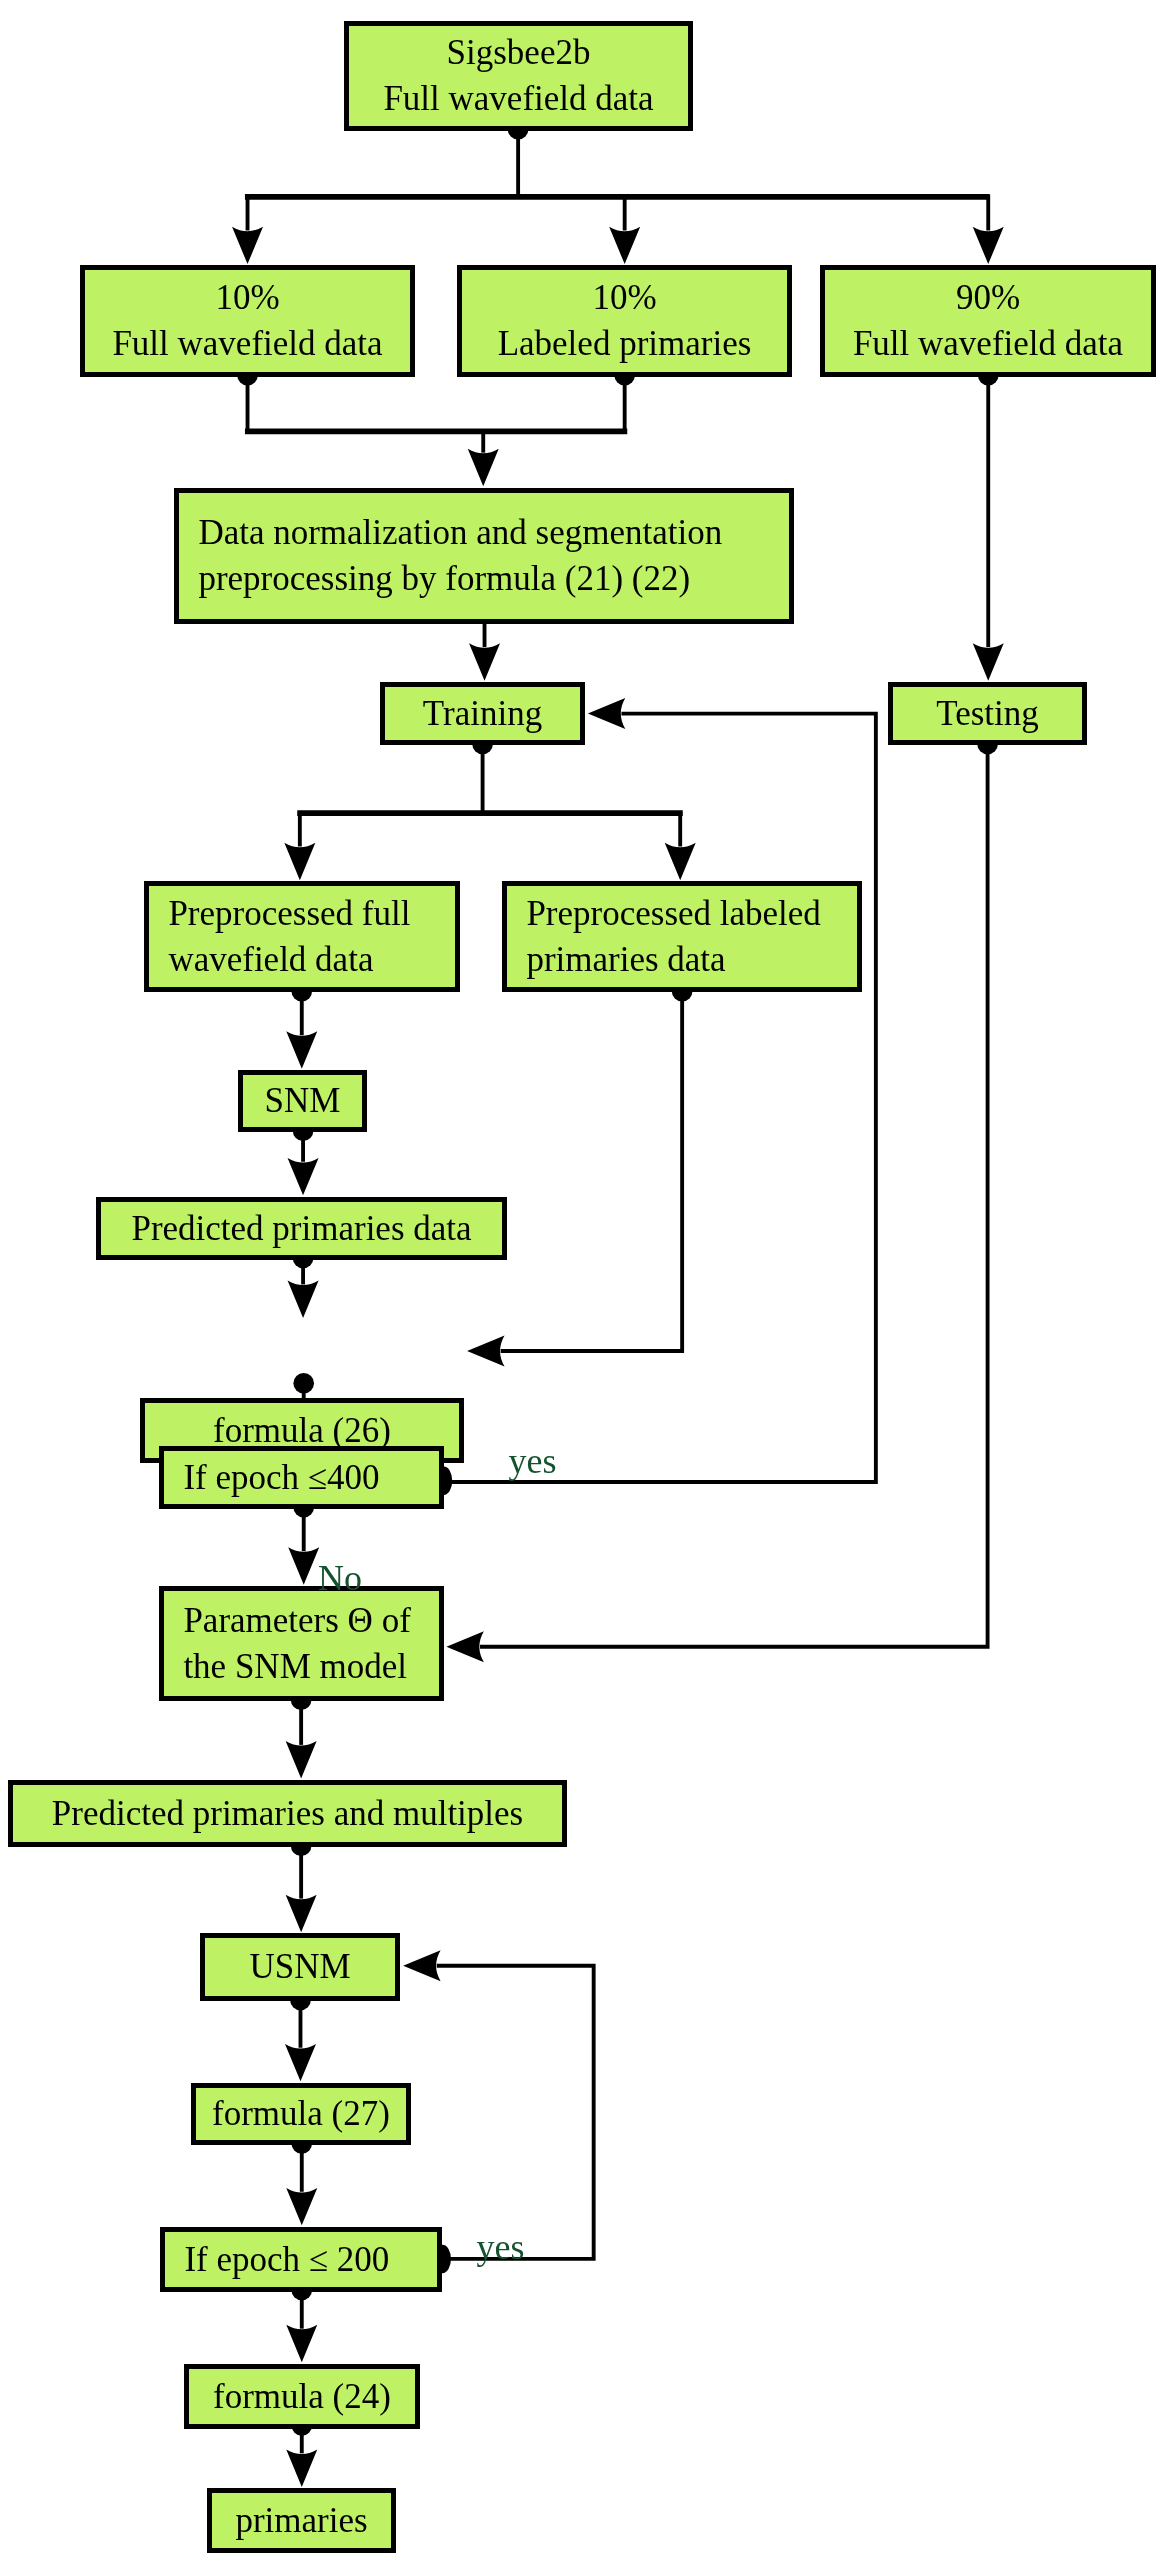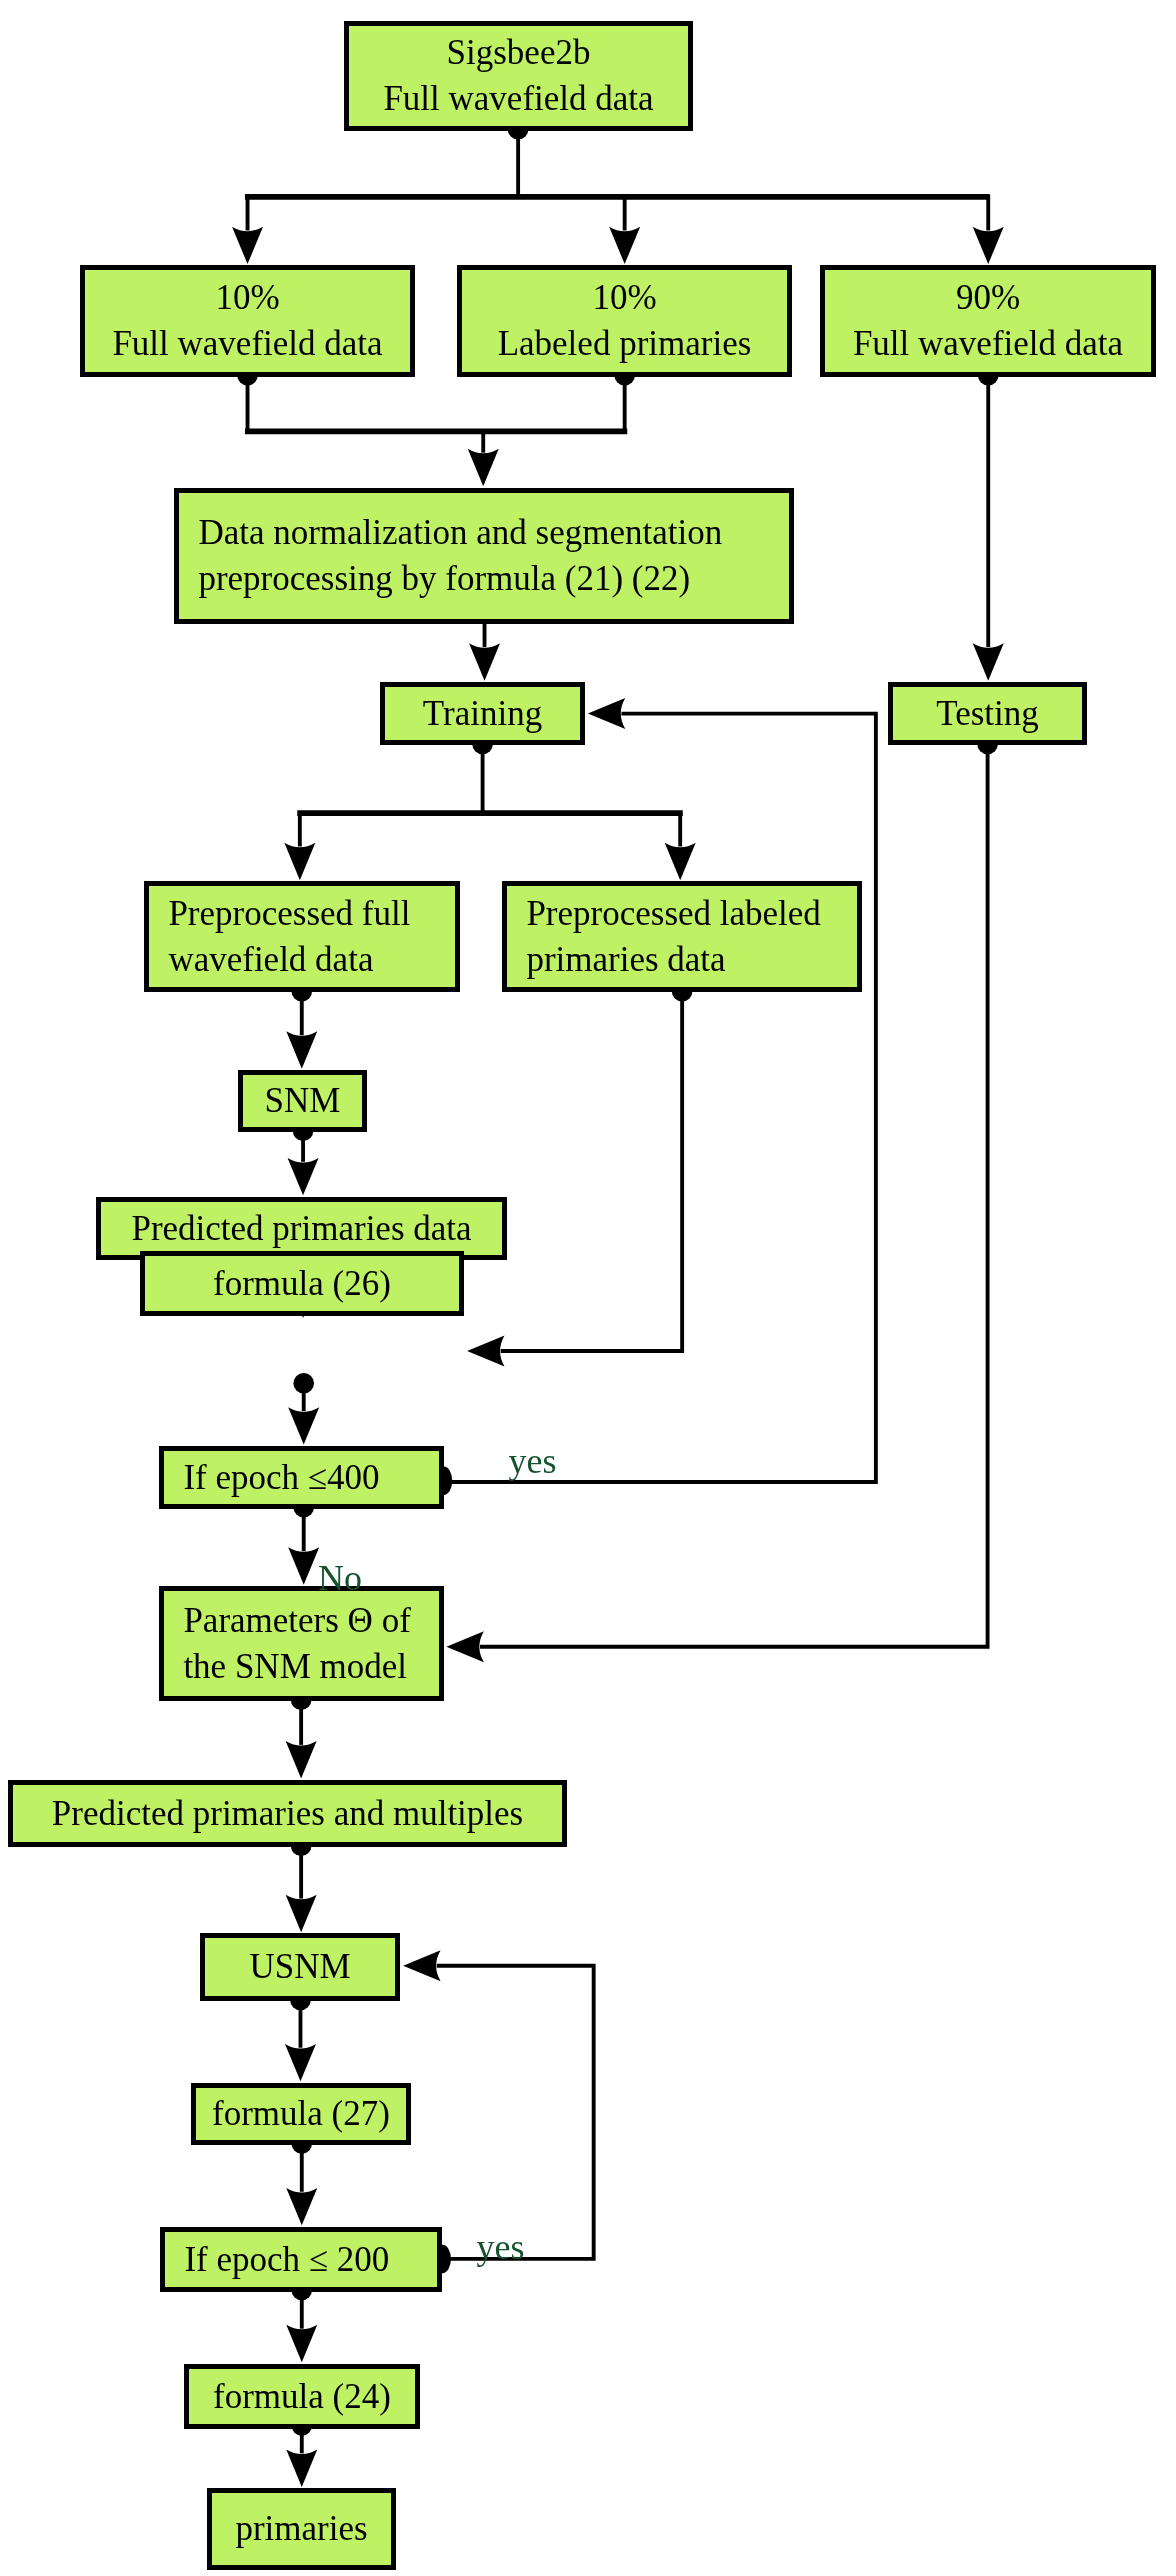--- a/index.html
+++ b/index.html
@@ -53,29 +53,29 @@
   .n-10full      { left: 80px;  top: 265px;  width: 335px; height: 112px; }
   .n-10lab       { left: 457px;  top: 265px;  width: 335px; height: 112px; }
   .n-90full      { left: 820px; top: 265px;  width: 336px; height: 112px; }
   .n-prep        { left: 174px;  top: 488px;  width: 620px; height: 136px; }
   .n-training    { left: 380px;  top: 682px; width: 205px; height: 63px;  }
   .n-testing     { left: 888px; top: 682px; width: 199px; height: 63px;  }
   .n-prefull     { left: 144px;  top: 881px; width: 316px; height: 111px; }
   .n-prelab      { left: 502px;  top: 881px; width: 360px; height: 111px; }
   .n-snm         { left: 238px;  top: 1070px; width: 129px; height: 62px;  }
   .n-predprim    { left: 96px;  top: 1197px; width: 411px; height: 63px;  }
-  .n-f26         { left: 140px;  top: 1251px; width: 324px; height: 65px; }
+  .n-f26         { left: 140px;  top: 1398px; width: 324px; height: 65px; }
   .n-if400       { left: 159px;  top: 1446px; width: 285px; height: 63px;  }
   .n-params      { left: 159px;  top: 1586px; width: 285px; height: 115px; }
   .n-ppm         { left: 8px;   top: 1780px; width: 559px; height: 67px; }
   .n-usnm        { left: 200px;  top: 1933px; width: 200px; height: 68px; }
   .n-f27         { left: 191px;  top: 2083px; width: 220px; height: 62px;  }
   .n-if200       { left: 160px;  top: 2227px; width: 282px; height: 65px; }
   .n-f24         { left: 184px;  top: 2364px; width: 236px; height: 65px; }
-  .n-primaries   { left: 207px;  top: 2488px; width: 189px; height: 82px; }
+  .n-primaries   { left: 207px;  top: 2488px; width: 189px; height: 65px; }
   .l-yes1 { left: 484px; top: 1421px; width: 97px; }
   .l-no   { left: 318px; top: 1538px; width: 84px; text-align: left; }
   .l-yes2 { left: 452px; top: 2207px; width: 97px; }
 </style>
 </head>
 <body>
 
 <div class="canvas">
 
   <svg class="wires" viewBox="0 0 1822 3989" xmlns="http://www.w3.org/2000/svg">

